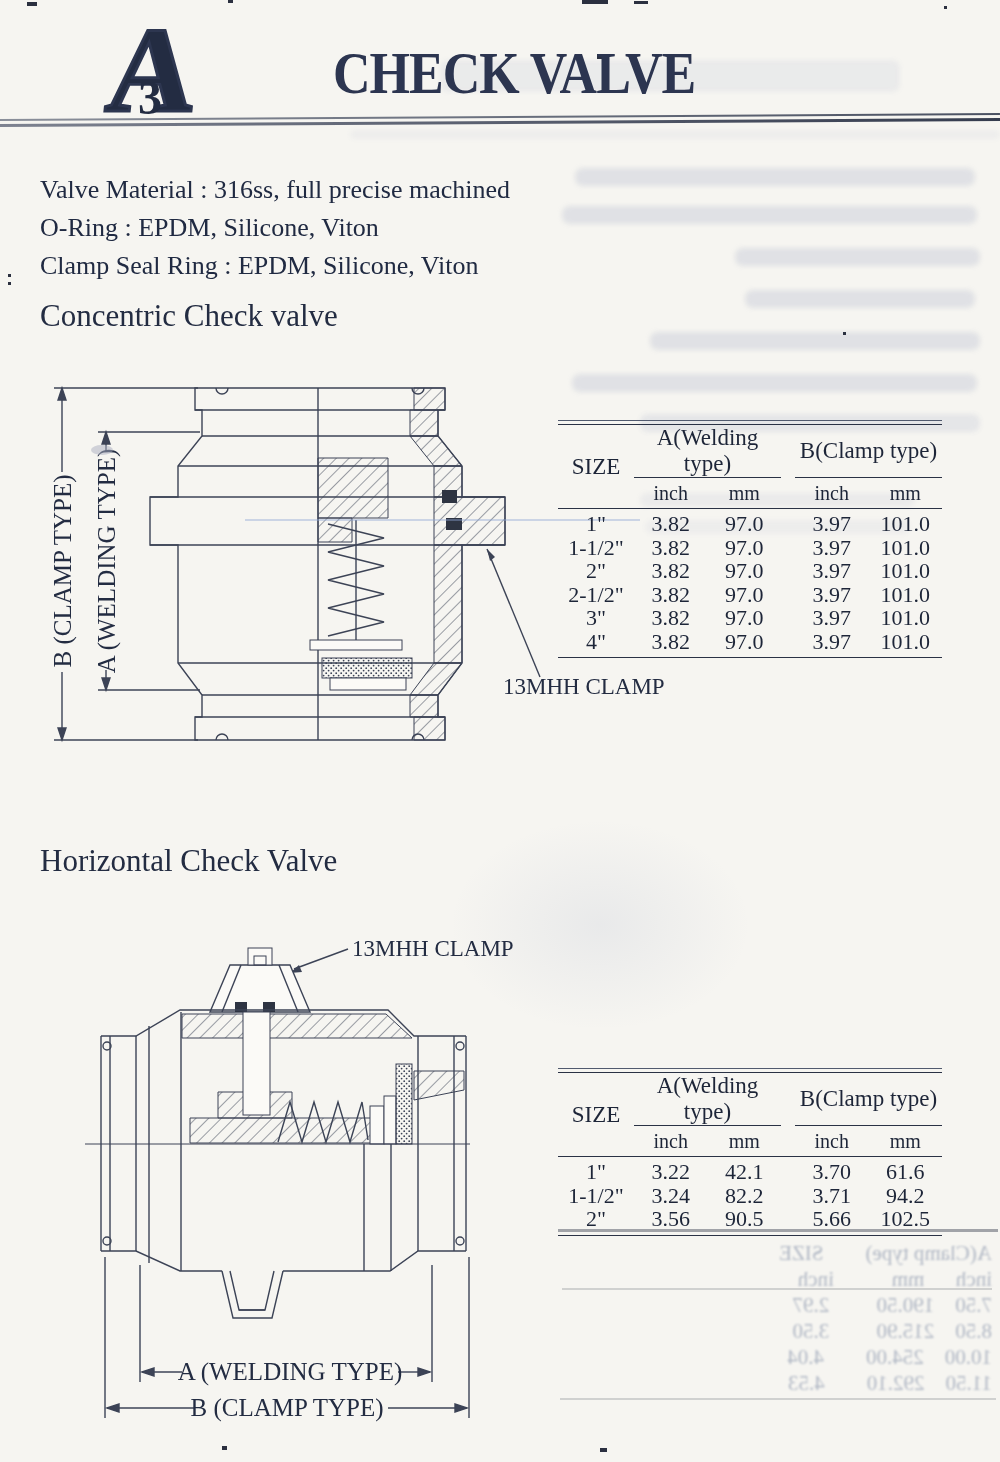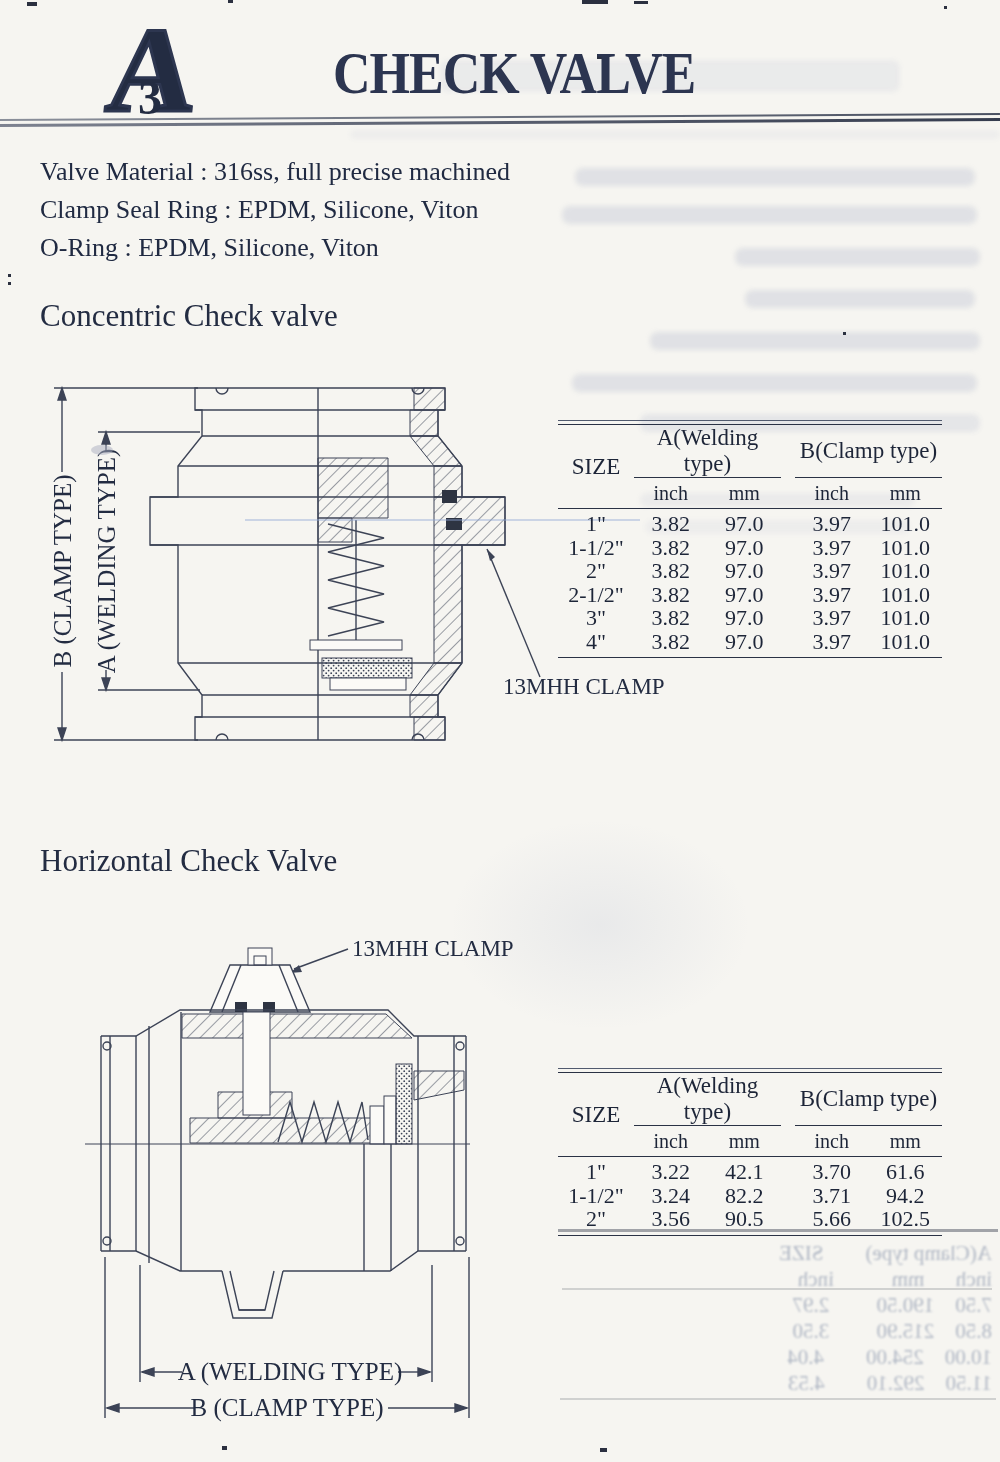--- a/index.html
+++ b/index.html
@@ -8,21 +8,21 @@
   .abs{position:absolute;}
 
   
   .title{position:absolute;left:333px;top:40px;font-size:52px;font-weight:bold;
          letter-spacing:-1px;color:#2c3550;transform:scaleY(1.12);transform-origin:top left;}
   .rulewrap{position:absolute;left:0;top:116px;width:1000px;transform:rotate(-0.35deg);}
   .rule1{height:2px;background:linear-gradient(90deg,#8a8f9a,#4a5162);margin-bottom:3px;}
   .rule2{height:3px;background:linear-gradient(90deg,#7d8290,#353c4e);}
 
   
-  .specs{position:absolute;left:40px;top:153px;font-size:26px;line-height:38px;color:#202a42;}
+  .specs{position:absolute;left:40px;top:171px;font-size:26px;line-height:38px;color:#202a42;}
 
   .h2{position:absolute;font-size:31px;color:#232c42;text-align:center;}
 
   
   .tblwrap{position:absolute;width:384px;}
   .tbl-topline{height:0;border-top:1.5px solid #515a6e;margin-bottom:3px;}
   table.spec{border-collapse:collapse;width:384px;table-layout:fixed;font-size:22px;color:#1d2538;
              border-top:1.6px solid #2a3245;border-bottom:1.6px solid #2a3245;}
   table.spec th,table.spec td{font-weight:normal;text-align:center;padding:0;}
   th.c-size{width:76px;vertical-align:middle;font-size:23px;border-bottom:1.6px solid #2a3245;}
@@ -87,22 +87,22 @@
 
   <div class="title">CHECK VALVE</div>
 
   <div class="rulewrap">
     <div class="rule1"></div>
       <div class="rule2"></div>
   </div>
 
   <div class="specs">
     <div>Valve Material : 316ss, full precise machined</div>
+    <div>O-Ring : EPDM, Silicone, Viton</div>
     <div>Clamp Seal Ring : EPDM, Silicone, Viton</div>
-    <div>O-Ring : EPDM, Silicone, Viton</div>
   </div>
 
   <div class="h2" style="left:40px;top:298px;">Concentric Check valve</div>
 
   <svg class="abs" style="left:40px;top:372px;" width="640" height="400" viewBox="0 0 640 400">
     <defs>
       <pattern id="hatch1" patternUnits="userSpaceOnUse" width="9" height="9" patternTransform="rotate(45)">
         <line x1="0" y1="0" x2="0" y2="9" stroke="#3c4356" stroke-width="1"></line>
       </pattern>
       <pattern id="stip1" patternUnits="userSpaceOnUse" width="5" height="5">

